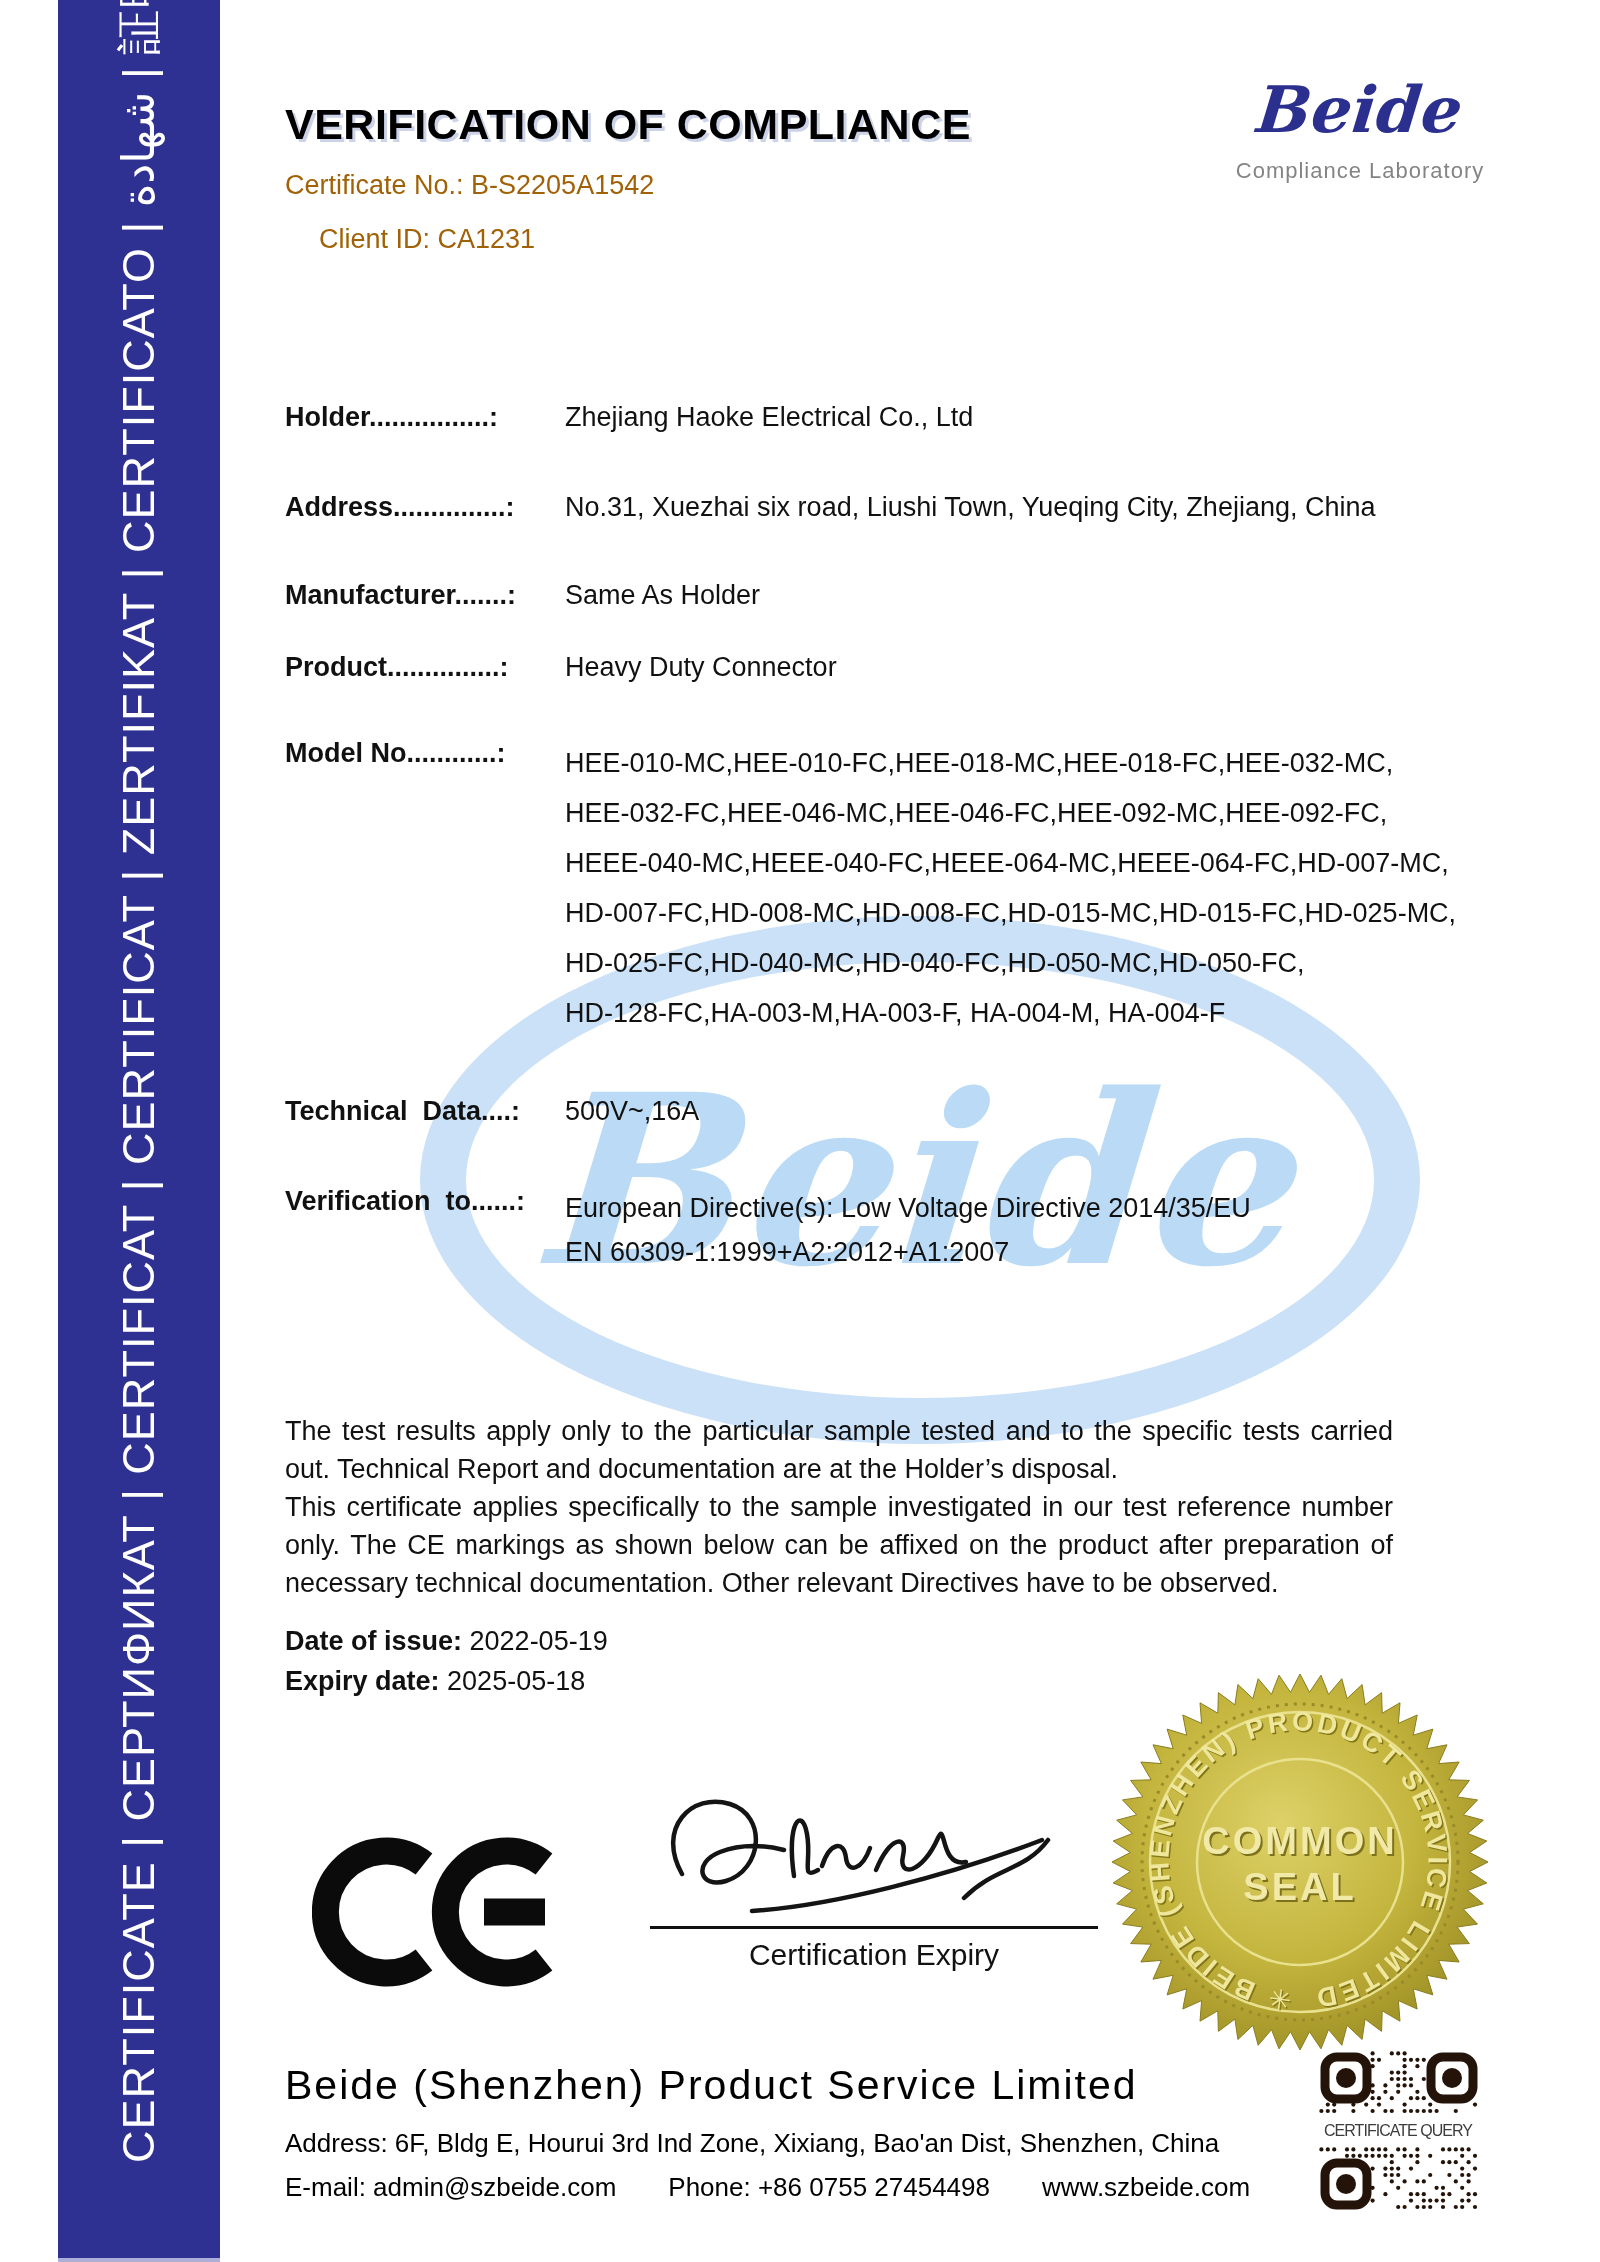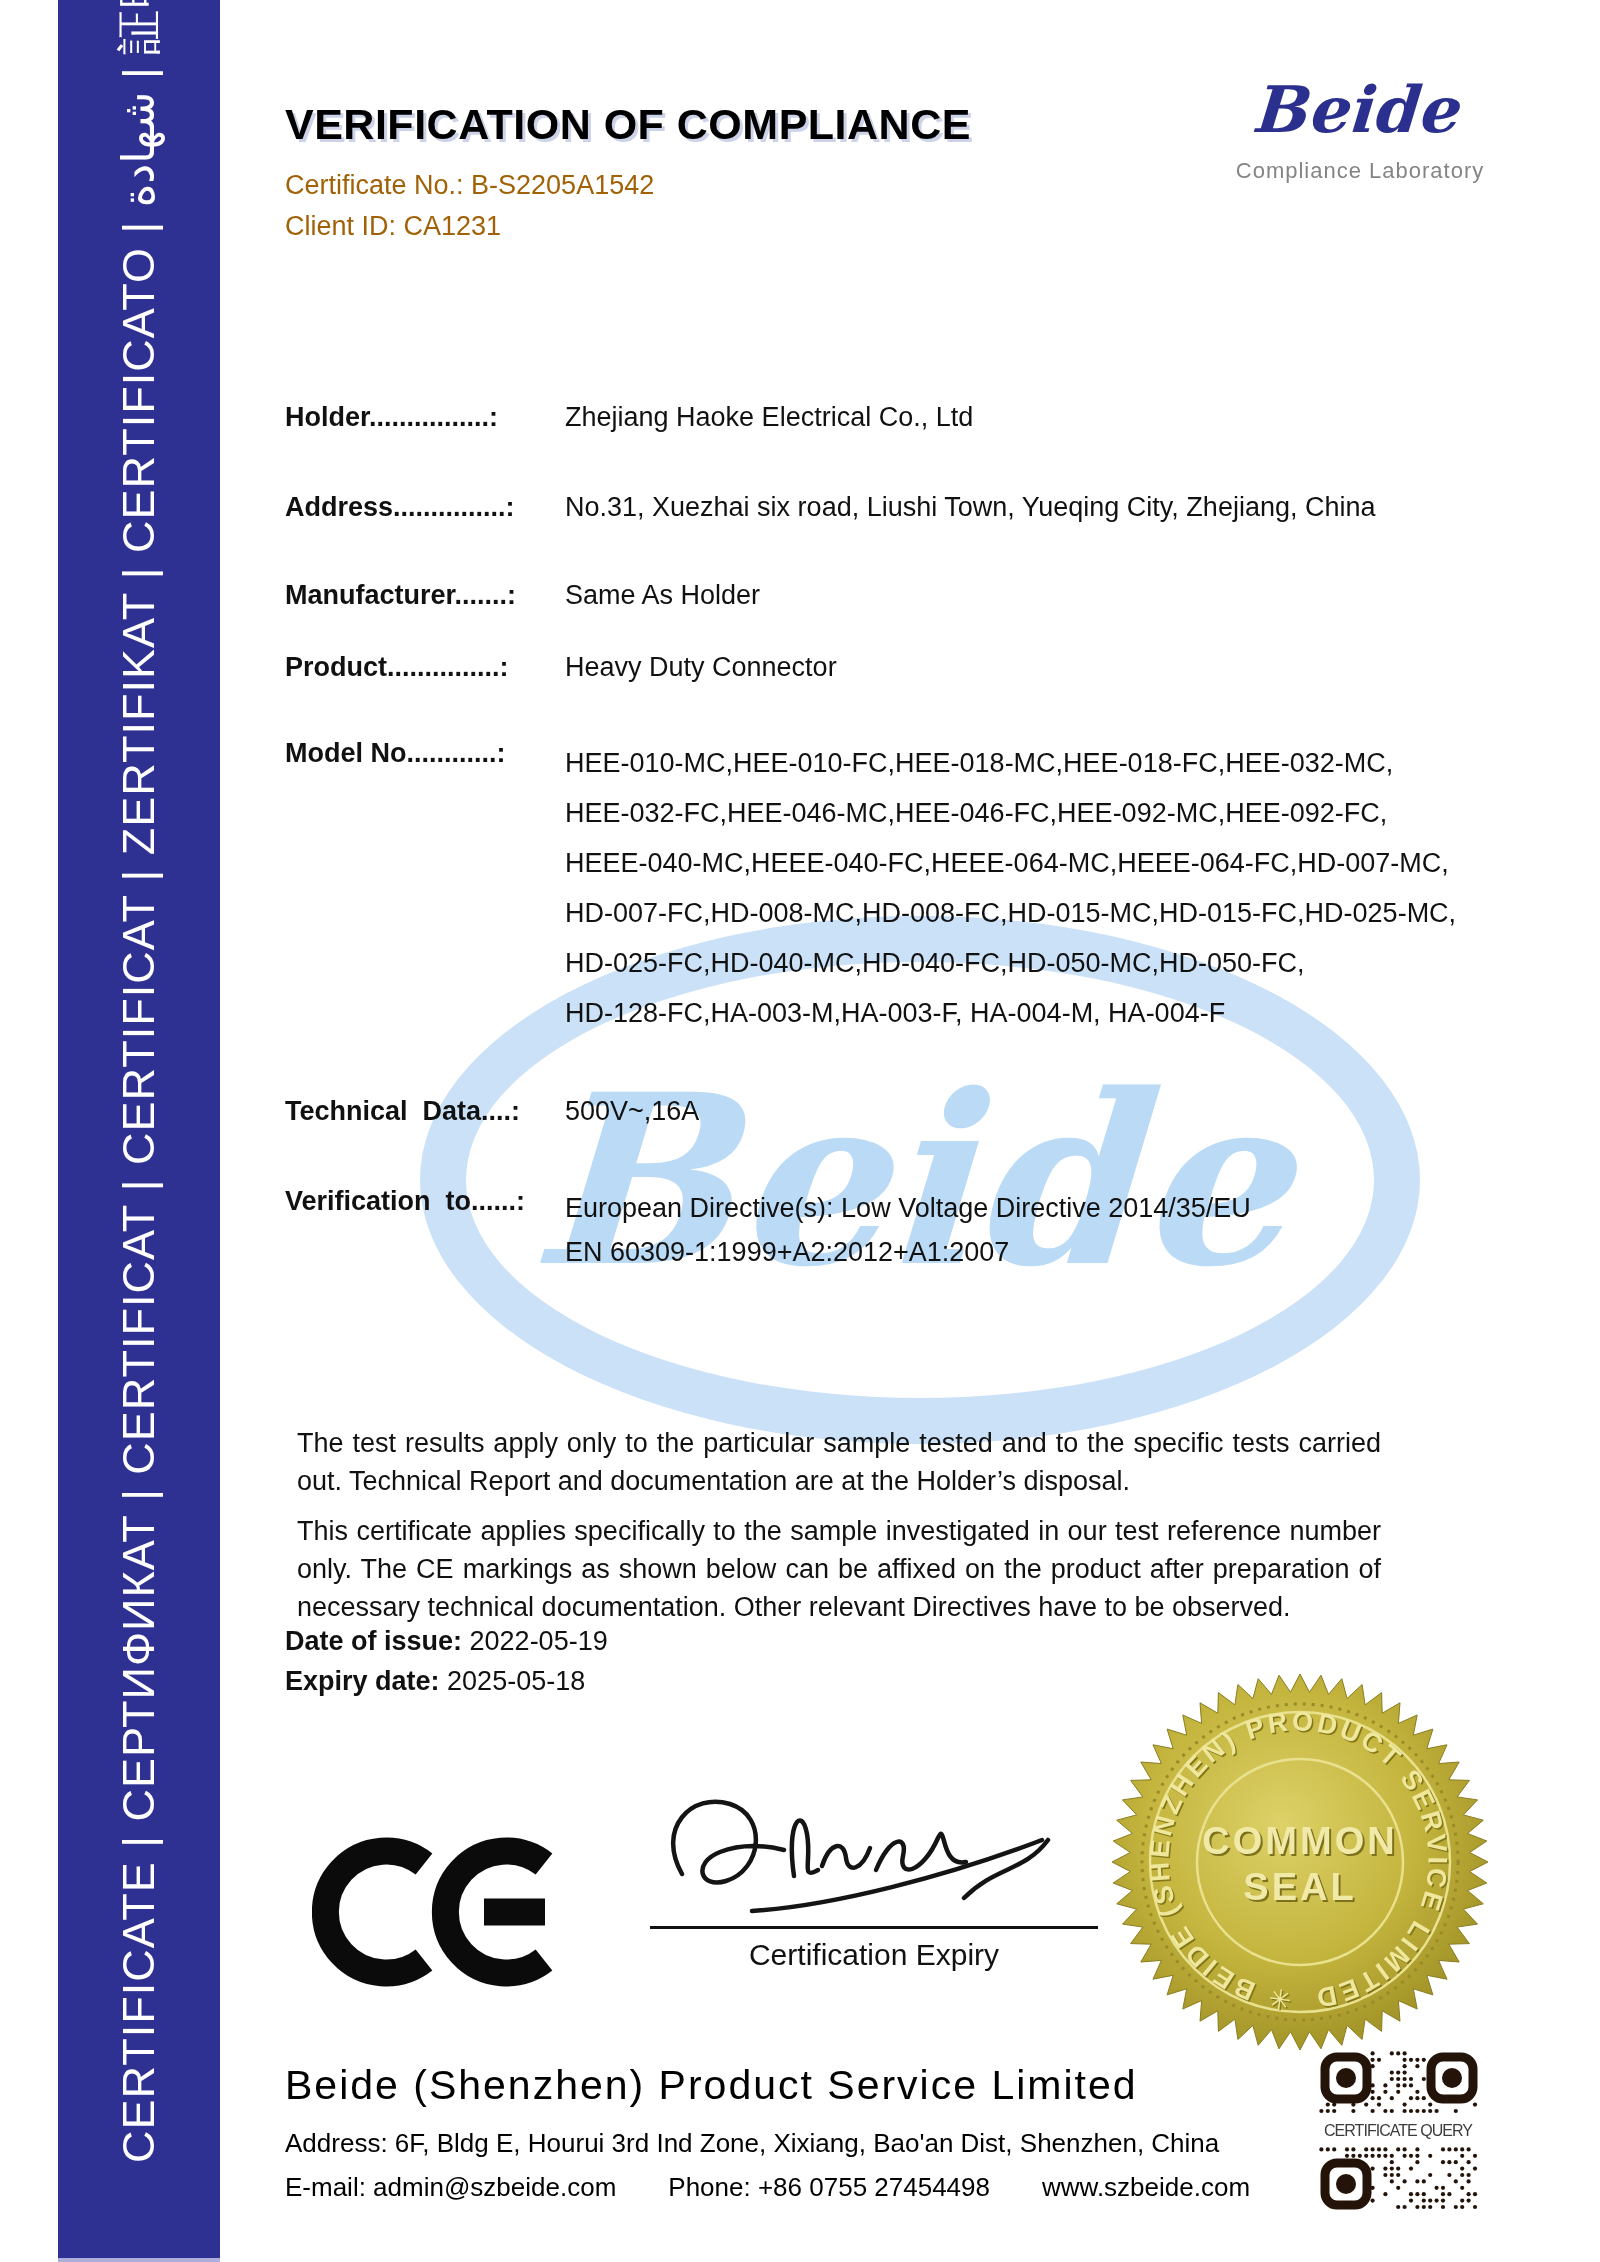--- a/index.html
+++ b/index.html
@@ -30,21 +30,21 @@
         font-size:22px;letter-spacing:1px;color:#848484;}
   
   .frow{position:absolute;left:285px;width:1120px;font-size:27px;}
   .flabel{position:absolute;left:0;top:0;font-weight:bold;white-space:pre;}
   .fvalue{position:absolute;left:280px;top:0;width:840px;white-space:nowrap;}
   .mline{display:block;height:50px;line-height:50px;white-space:nowrap;}
   .vline{display:block;height:44px;line-height:44px;white-space:nowrap;}
   
   .legal{position:absolute;left:285px;top:1412px;width:1108px;font-size:27px;line-height:38px;
         text-align:justify;}
-  .legal p{margin:12px;}
+  .legal p{margin:0;}
   .daterow{position:absolute;left:285px;font-size:27px;text-align:right;}
   .daterow b{font-weight:bold;}
   
   .ce{position:absolute;left:312px;top:1836px;}
   .sig-svg{position:absolute;left:642px;top:1778px;}
   .sig-line{position:absolute;left:650px;top:1926px;width:448px;border-top:3px solid #111;}
   .sig-cap{position:absolute;left:650px;top:1938px;width:448px;text-align:center;font-size:30px;}
   .seal{position:absolute;left:1110px;top:1672px;}
   .qr{position:absolute;left:1318px;top:2050px;}
   
@@ -60,21 +60,21 @@
 
   <div class="wm-ring"></div>
   <div class="wm-script">Beide</div>
 
   <div class="sideband"></div>
   <div class="sideband-edge"></div>
   <div class="sideband-label">CERTIFICATE | СЕРТИФИКАТ | CERTIFICAT | CERTIFICAT | ZERTIFIKAT | CERTIFICATO | شهادة | 証明書 | 인증서입니다</div>
 
   <div class="title">VERIFICATION OF COMPLIANCE</div>
   <div class="certline" style="top:170px;">Certificate No.: B-S2205A1542</div>
-  <div class="certline" style="top:211px;">Client ID: CA1231</div>
+  <div class="certline" style="top:224px;margin-left:34px;">Client ID: CA1231</div>
   <div class="logo-name">Beide</div>
   <div class="logo-sub">Compliance Laboratory</div>
 
   <div class="frow" style="top:402px;">
     <span class="flabel">Holder................:</span>
     <span class="fvalue">Zhejiang Haoke Electrical Co., Ltd</span>
   </div>
   <div class="frow" style="top:492px;">
     <span class="flabel">Address...............:</span>
     <span class="fvalue">No.31, Xuezhai six road, Liushi Town, Yueqing City, Zhejiang, China</span>

